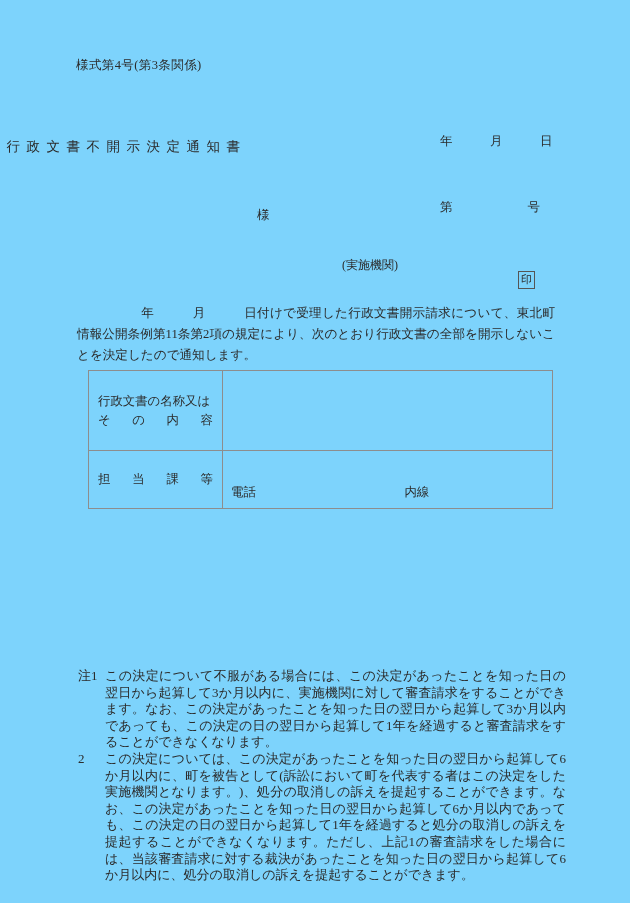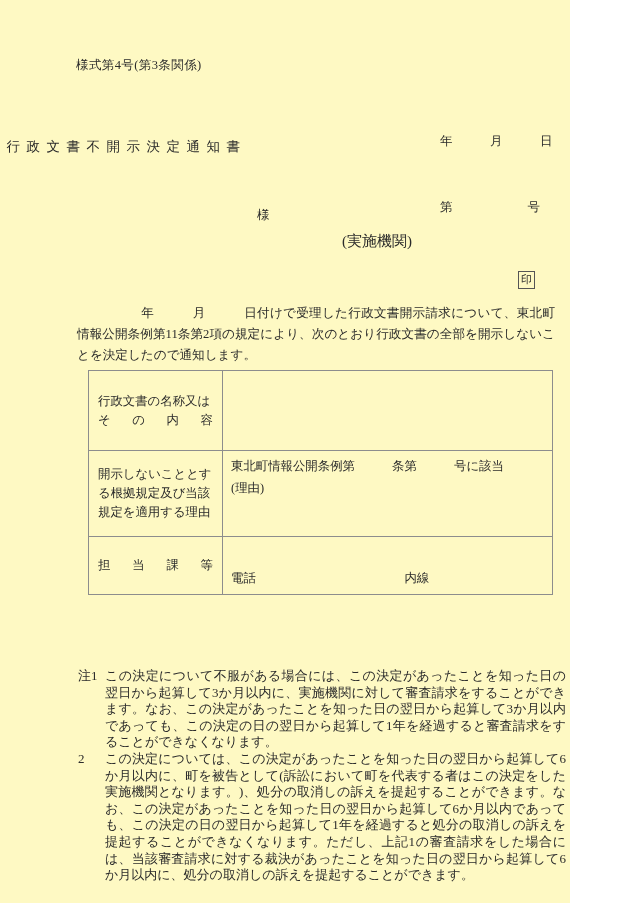--- a/index.html
+++ b/index.html
@@ -10,23 +10,23 @@
   body {
     width: 630px;
     height: 903px;
     position: relative;
     font-family: "Liberation Serif", "DejaVu Serif", serif;
     color: #2b2b2b;
     overflow: hidden;
   }
   .page {
     position: relative;
-    width: 570px;
+    width: 630px;
     height: 903px;
-    background: #fef9c3;
+    background: #7dd3fc;
   }
 
   
   .form-no {
     position: absolute;
     left: 76px;
     top: 57px;
     font-size: 12.5px;
     letter-spacing: 0.4px;
     white-space: nowrap;
@@ -59,22 +59,22 @@
   .addressee {
     position: absolute;
     left: 257px;
     top: 207px;
     font-size: 12.5px;
     white-space: nowrap;
   }
   .agency {
     position: absolute;
     left: 342px;
-    top: 232px;
-    font-size: 15px;
+    top: 257px;
+    font-size: 12px;
     white-space: nowrap;
     text-align: center;
   }
   .seal {
     position: absolute;
     left: 518px;
     top: 271px;
     width: 15px;
     height: 16px;
     border: 1px solid #555;
@@ -189,31 +189,20 @@
       <tr class="row1">
         <td class="label-cell">
           <span class="lbl-plain">行政文書の名称又は</span>
           <span class="lbl-justify">その内容</span>
         </td>
         <td class="value-cell">
           <span class="value-top"></span>
         </td>
       </tr>
 
-      <tr class="row2">
-        <td class="label-cell">
-          <span class="lbl-plain">開示しないこととす</span>
-          <span class="lbl-plain">る根拠規定及び当該</span>
-          <span class="lbl-plain">規定を適用する理由</span>
-        </td>
-        <td class="value-cell">
-          <span class="value-top">東北町情報公開条例第　　　条第　　　号に該当</span>
-          <span class="reason-line">(理由)</span>
-        </td>
-      </tr>
 
       <tr class="row3">
         <td class="label-cell">
           <span class="lbl-justify">担当課等</span>
         </td>
         <td class="value-cell">
           <span class="contact-line">電話　　　　　　　　　　　　内線</span>
         </td>
       </tr>
 

